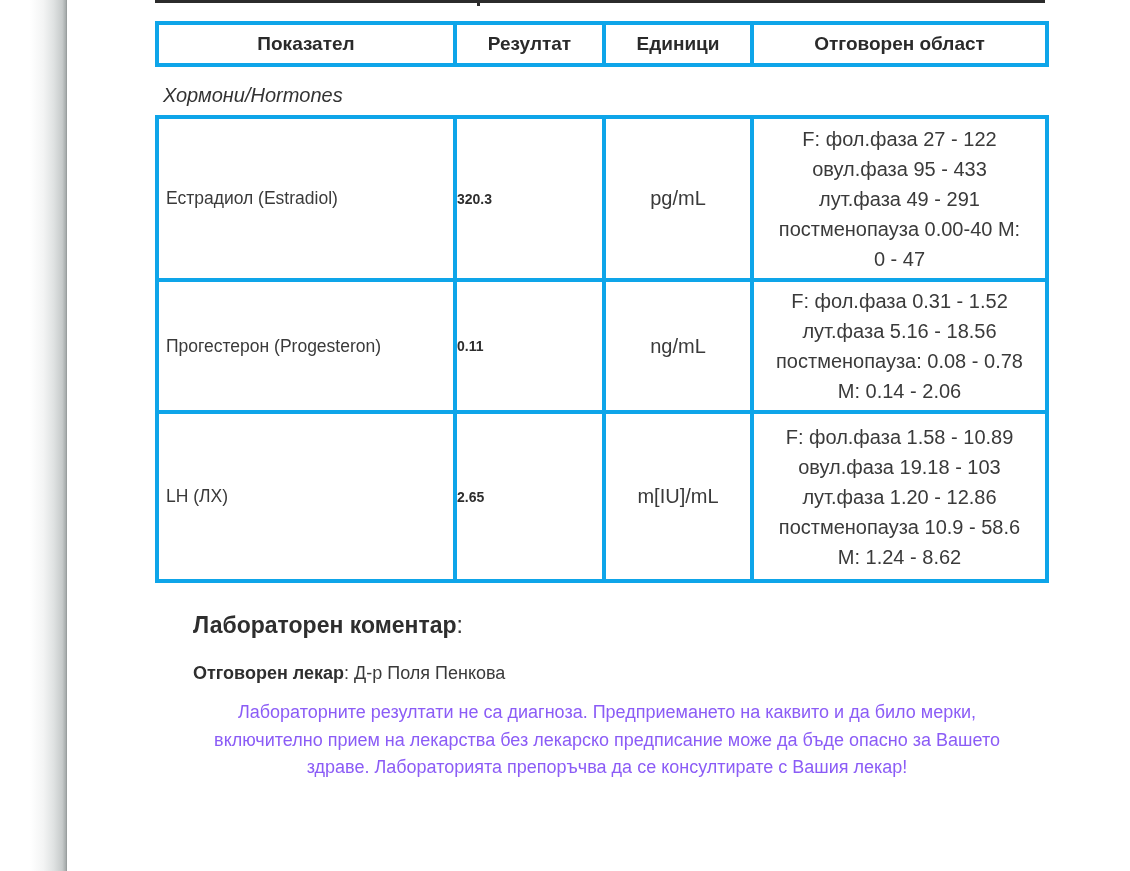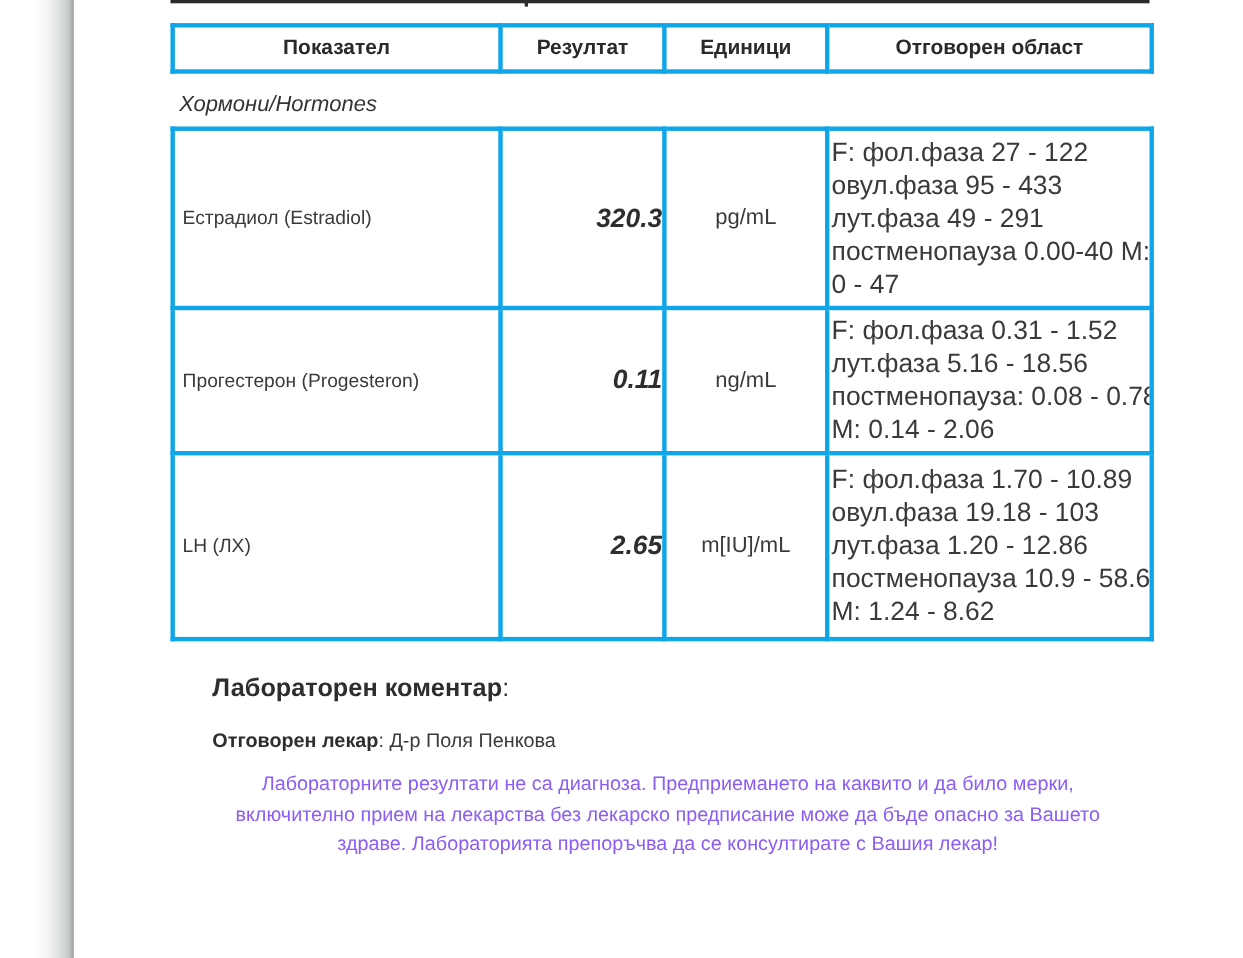--- a/index.html
+++ b/index.html
@@ -74,36 +74,36 @@
   .results-table tr:nth-child(3) { height: 169px; }
 
   .c-name {
     text-align: left;
     vertical-align: middle;
     padding-left: 7px;
     font-size: 17.5px;
     color: #3a3a3a;
   }
   .c-result {
-    text-align: right;
-    vertical-align: middle;
-    font-size: 24px;
+    text-align: left;
+    vertical-align: middle;
+    font-size: 14px;
     font-weight: bold;
     color: #2e2e2e;
-    font-style: italic;
   }
   .c-units {
     text-align: center;
     vertical-align: middle;
     font-size: 20px;
     color: #3a3a3a;
   }
   .c-ref {
-    vertical-align: middle;
-    font-size: 24px;
+    text-align: center;
+    vertical-align: middle;
+    font-size: 20px;
     color: #3a3a3a;
     padding: 4px 2px;
   }
   .c-ref .ref-line { line-height: 30px; white-space: nowrap; }
 
   .lab-comment {
     position: absolute;
     left: 193px; top: 612px;
     font-size: 23px;
     color: #333333;
@@ -184,21 +184,21 @@
             <div class="ref-line">лут.фаза 5.16 - 18.56</div>
             <div class="ref-line">постменопауза: 0.08 - 0.78</div>
             <div class="ref-line">М: 0.14 - 2.06</div>
           </td>
         </tr>
         <tr>
           <td class="c-name">LH (ЛХ)</td>
           <td class="c-result">2.65</td>
           <td class="c-units">m[IU]/mL</td>
           <td class="c-ref">
-            <div class="ref-line">F: фол.фаза 1.70 - 10.89</div>
+            <div class="ref-line">F: фол.фаза 1.58 - 10.89</div>
             <div class="ref-line">овул.фаза 19.18 - 103</div>
             <div class="ref-line">лут.фаза 1.20 - 12.86</div>
             <div class="ref-line">постменопауза 10.9 - 58.6</div>
             <div class="ref-line">М: 1.24 - 8.62</div>
           </td>
         </tr>
       </tbody>
   </table>
 
   <div class="lab-comment"><span class="bold-label">Лабораторен коментар</span><span>:</span></div>

